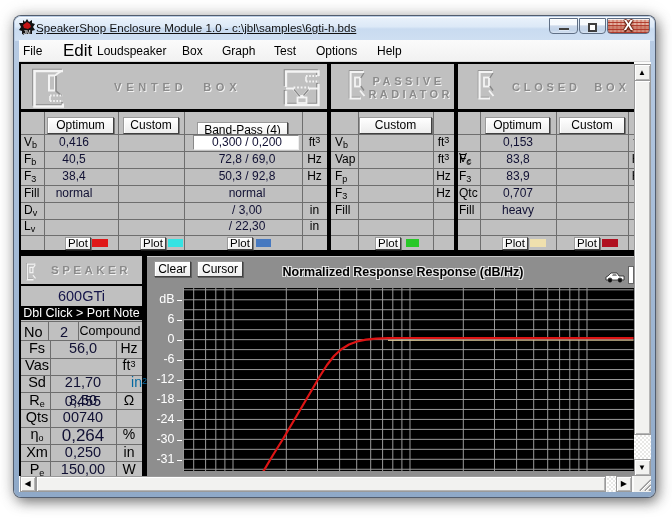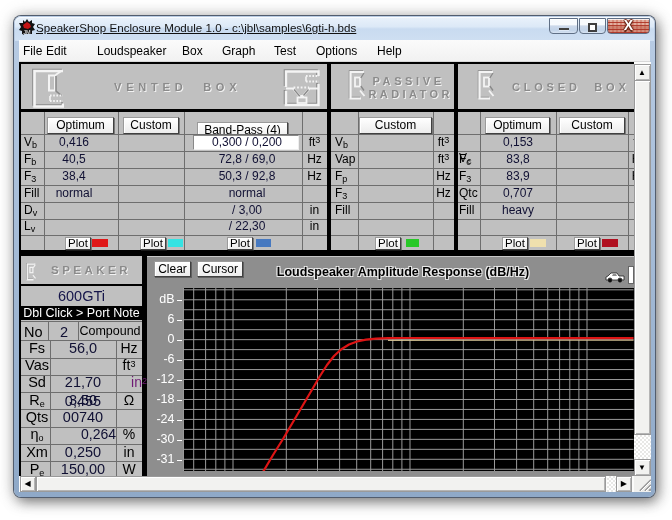--- a/index.html
+++ b/index.html
@@ -29,21 +29,21 @@
     </svg></div>
 <div class="ab" style="left:36px;top:16px;width:500px;height:24px;line-height:24px;font-size:11.6px;color:#111;text-decoration:underline;">SpeakerShop Enclosure Module 1.0 - c:\jbl\samples\6gti-h.bds</div>
 <div class="ab" style="position:absolute;top:17.5px;height:16.5px;border:1px solid #5f6f85;box-shadow:inset 0 1px 0 rgba(255,255,255,.85);left:549px;width:29px;border-radius:0 0 4px 4px;background:linear-gradient(#f7fafd 40%,#ccd9ea 50%,#c2d3e8 80%,#d7e3f2);"></div>
 <div class="ab" style="position:absolute;top:17.5px;height:16.5px;border:1px solid #5f6f85;box-shadow:inset 0 1px 0 rgba(255,255,255,.85);left:579px;width:27px;border-radius:0 0 4px 4px;background:linear-gradient(#f7fafd 40%,#ccd9ea 50%,#c2d3e8 80%,#d7e3f2);"></div>
 <div class="ab" style="position:absolute;top:17.5px;height:16.5px;border:1px solid #5f6f85;box-shadow:inset 0 1px 0 rgba(255,255,255,.85);left:607px;width:42.5px;border-radius:0 0 4px 4px;background:repeating-linear-gradient(0deg,rgba(170,45,30,.85) 0 1px,rgba(0,0,0,0) 1px 3.4px),repeating-linear-gradient(90deg,rgba(190,80,60,.35) 0 2px,rgba(0,0,0,0) 2px 4px),linear-gradient(#e2afa0 45%,#cc7f6d 55%,#d69484);box-shadow:inset 0 1px 0 rgba(255,255,255,.8);"></div>
 <div class="ab" style="left:558.5px;top:27.5px;width:10px;height:2.5px;background:#3f3f3f;box-shadow:0 1px 0 #dde8f5;"></div>
 <div class="ab" style="left:587.5px;top:23px;width:9.5px;height:8.5px;border:2px solid #3f3f3f;box-shadow:0 1px 0 #dde8f5;background:#fff;"></div>
 <div class="ab" style="left:607px;top:17px;width:43px;height:17px;text-align:center;line-height:16px;font-weight:bold;font-size:14px;color:#fff;text-shadow:-1px 0 1px #6d2516,1px 0 1px #6d2516,0 -1px 1px #6d2516,0 1.5px 1px #55200f;">X</div>
 <div class="ab" style="left:19px;top:40px;width:631px;height:22px;background:linear-gradient(#fbfbfb,#f1f1f1);border-bottom:1px solid #d8d8d8;"></div>
 <div class="ab" style="left:23px;top:40px;height:22px;line-height:22px;font-size:12px;color:#000;">File</div>
-<div class="ab" style="left:46px;top:40px;height:22px;line-height:22px;font-size:12px;color:#000;">Edit</div>
+<div class="ab" style="left:63px;top:40px;height:22px;line-height:22px;font-size:17px;color:#000;">Edit</div>
 <div class="ab" style="left:97px;top:40px;height:20px;line-height:22px;font-size:12px;color:#000;">Loudspeaker</div>
 <div class="ab" style="left:182px;top:40px;height:22px;line-height:22px;font-size:12px;color:#000;">Box</div>
 <div class="ab" style="left:222px;top:40px;height:22px;line-height:22px;font-size:12px;color:#000;">Graph</div>
 <div class="ab" style="left:274px;top:40px;height:22px;line-height:22px;font-size:12px;color:#000;">Test</div>
 <div class="ab" style="left:316px;top:40px;height:22px;line-height:22px;font-size:12px;color:#000;">Options</div>
 <div class="ab" style="left:377px;top:40px;height:22px;line-height:22px;font-size:12px;color:#000;">Help</div>
 <div class="ab" style="left:19px;top:62px;width:631px;height:430px;background:#c0c0c0;"></div>
 <div class="ab blk" style="left:19px;top:62px;width:615px;height:2px;"></div>
 <div class="ab blk" style="left:19px;top:62px;width:2px;height:194px;"></div>
 <div class="ab blk" style="left:19px;top:250px;width:615px;height:6px;"></div>
@@ -213,46 +213,46 @@
 <div class="ab lab" style="left:24px;top:339.85px;width:26px;font-size:14.5px;text-align:center;">Fs</div>
 <div class="ab cell" style="left:50px;top:339.85px;width:66px;font-size:14.5px;">56,0</div>
 <div class="ab cell" style="left:116px;top:339.85px;width:26px;font-size:14px;color:#000;">Hz</div>
 <div class="ab hd" style="left:21px;top:357.5px;width:121px;height:1px;"></div>
 <div class="ab lab" style="left:24px;top:357.15px;width:26px;font-size:14.5px;text-align:center;">Vas</div>
 <div class="ab cell" style="left:50px;top:357.15px;width:66px;font-size:14.5px;margin-top:36px;">0,455</div>
 <div class="ab cell" style="left:116px;top:357.15px;width:26px;font-size:14px;color:#000;">ft<sup>3</sup></div>
 <div class="ab hd" style="left:21px;top:374.8px;width:121px;height:1px;"></div>
 <div class="ab lab" style="left:24px;top:374.45px;width:26px;font-size:14.5px;text-align:center;">Sd</div>
 <div class="ab cell" style="left:50px;top:374.45px;width:66px;font-size:14.5px;">21,70</div>
-<div class="ab cell" style="left:116px;top:374.45px;width:46px;font-size:14px;color:#701a75;">in<sup>2</sup></div>
+<div class="ab cell" style="left:116px;top:374.45px;width:46px;font-size:14px;color:#0369a1;">in<sup>2</sup></div>
 <div class="ab hd" style="left:21px;top:392.1px;width:121px;height:1px;"></div>
 <div class="ab lab" style="left:24px;top:391.75px;width:26px;font-size:14.5px;text-align:center;">R<sub>e</sub></div>
 <div class="ab cell" style="left:50px;top:391.75px;width:66px;font-size:14.5px;">3,50</div>
 <div class="ab cell" style="left:116px;top:391.75px;width:26px;font-size:14px;color:#000;">Ω</div>
 <div class="ab hd" style="left:21px;top:409.4px;width:121px;height:1px;"></div>
 <div class="ab lab" style="left:24px;top:409.05px;width:26px;font-size:14.5px;text-align:center;">Qts</div>
 <div class="ab cell" style="left:50px;top:409.05px;width:66px;font-size:14.5px;">00740</div>
 <div class="ab hd" style="left:21px;top:426.7px;width:121px;height:1px;"></div>
 <div class="ab lab" style="left:24px;top:426.35px;width:26px;font-size:14.5px;text-align:center;">η<sub>o</sub></div>
-<div class="ab cell" style="left:50px;top:426.35px;width:66px;font-size:14px;text-align:right;">0,264</div>
+<div class="ab cell" style="left:50px;top:426.35px;width:66px;font-size:17px;">0,264</div>
 <div class="ab cell" style="left:116px;top:426.35px;width:26px;font-size:14px;color:#000;">%</div>
 <div class="ab hd" style="left:21px;top:444px;width:121px;height:1px;"></div>
 <div class="ab lab" style="left:24px;top:443.65px;width:26px;font-size:14.5px;text-align:center;">Xm</div>
 <div class="ab cell" style="left:50px;top:443.65px;width:66px;font-size:14.5px;">0,250</div>
 <div class="ab cell" style="left:116px;top:443.65px;width:26px;font-size:14px;color:#000;">in</div>
 <div class="ab hd" style="left:21px;top:461.3px;width:121px;height:1px;"></div>
 <div class="ab lab" style="left:24px;top:460.95px;width:26px;font-size:14.5px;text-align:center;">P<sub>e</sub></div>
 <div class="ab cell" style="left:50px;top:460.95px;width:66px;font-size:14.5px;">150,00</div>
 <div class="ab cell" style="left:116px;top:460.95px;width:26px;font-size:14px;color:#000;">W</div>
 <div class="ab vd" style="left:50px;top:340px;width:1px;height:136px;"></div>
 <div class="ab vd" style="left:116px;top:340px;width:1px;height:136px;"></div>
 <div class="ab" style="left:146.5px;top:256px;width:487px;height:220px;background:#8e8e8e;box-shadow:inset 0 1px 0 #c8c8c8;"></div>
 <div class="btn" style="left:154px;top:261px;width:37px;height:16px;line-height:14px;">Clear</div>
 <div class="btn" style="left:197px;top:261px;width:46px;height:16px;line-height:14px;">Cursor</div>
-<div class="ab" style="left:403px;top:264.5px;transform:translateX(-50%);font-size:12.5px;font-weight:bold;color:#000;white-space:nowrap;text-shadow:1px 1px 0 #e8e8e8,-1px -1px 0 #e8e8e8,1px -1px 0 #e8e8e8,-1px 1px 0 #e8e8e8;">Loudspeaker Amplitude Response (dB/Hz)</div>
+<div class="ab" style="left:403px;top:264.5px;transform:translateX(-50%);font-size:12.5px;font-weight:bold;color:#000;white-space:nowrap;text-shadow:1px 1px 0 #e8e8e8,-1px -1px 0 #e8e8e8,1px -1px 0 #e8e8e8,-1px 1px 0 #e8e8e8;">Normalized Response Response (dB/Hz)</div>
 <div class="ab" style="left:605px;top:269px;width:20px;height:12px;"><svg width="20" height="12" viewBox="0 0 20 12">
       <path d="M1 9 V6 L3 5 L6 2 H12 L14 5 H19 V9 H17 A2 2 0 0 0 13 9 H7 A2 2 0 0 0 3 9 Z" fill="#fff" stroke="#222" stroke-width="0.8"></path>
       <path d="M7 5 L8 3 H11 L12 5 Z" fill="#8e8e8e"></path>
       <circle cx="5" cy="9.5" r="2" fill="#111"></circle>
       <circle cx="15" cy="9.5" r="2" fill="#111"></circle>
     </svg></div>
 <div class="ab" style="left:628px;top:266px;width:6px;height:18px;background:#fff;border:1px solid #666;"></div>
 <div class="ab ylab" style="left:140.5px;top:292px;width:34px;">dB</div>
 <div class="ab" style="left:176.5px;top:299.5px;width:5px;height:1.5px;background:#fff;"></div>
 <div class="ab ylab" style="left:140.5px;top:312px;width:34px;">6</div>

